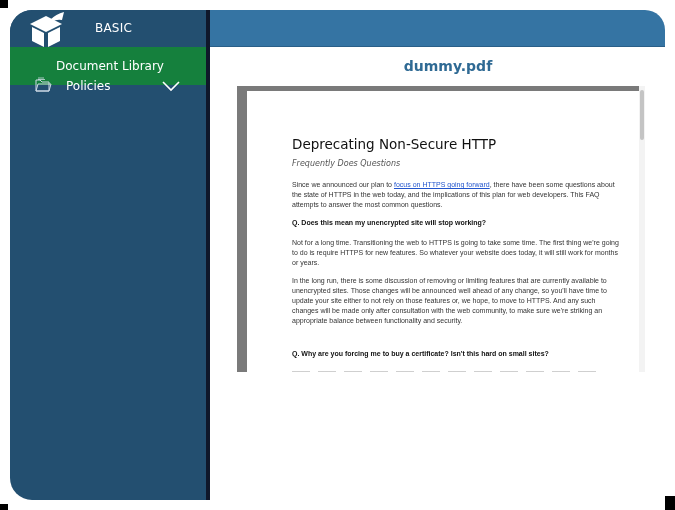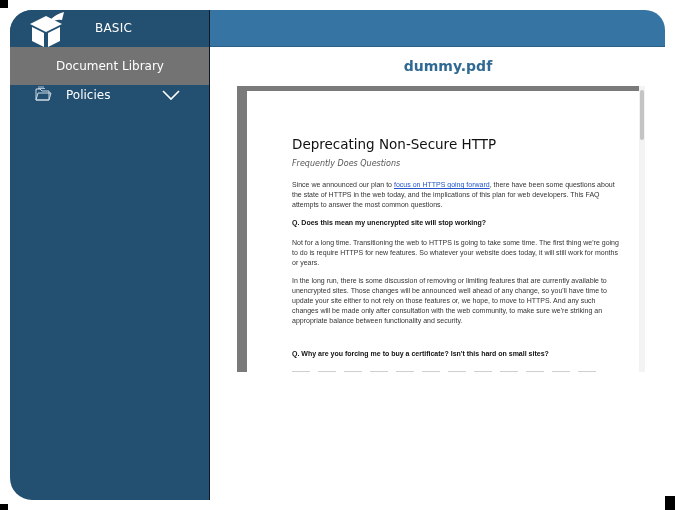--- a/index.html
+++ b/index.html
@@ -1,28 +1,28 @@
 <!DOCTYPE html>
 <html><head>
   <meta charset="utf-8">
   <style>
     html, body { margin:0; padding:0; }
     body { width:675px; height:510px; background:#ffffff; position:relative; overflow:hidden; font-family:"DejaVu Sans", sans-serif; }
     .corner-tl { position:absolute; left:0; top:0; width:8px; height:8px; background:#000; }
     .corner-bl { position:absolute; left:0; bottom:0; width:8px; height:6px; background:#000; }
     .corner-br { position:absolute; right:0; bottom:0; width:10px; height:14px; background:#000; }
 
-    .sidebar { position:absolute; left:10px; top:10px; width:200px; height:490px; background:#234f70; border-radius:22px 0 0 22px; overflow:hidden; border-right:1px solid #0f172a; box-sizing:border-box; }
+    .sidebar { position:absolute; left:10px; top:10px; width:200px; height:490px; background:#234f70; border-radius:22px 0 0 22px; overflow:hidden; border-right:4px solid #0f172a; box-sizing:border-box; }
     .brand { position:absolute; left:0; top:0; width:200px; height:37px; background:#234f70; }
     .brand-logo { position:absolute; left:18px; top:2px; width:36px; height:36px; }
     .brand-label { position:absolute; left:85px; top:11px; color:#ffffff; font-size:12px; font-family:"DejaVu Sans", sans-serif; letter-spacing:0.2px; }
 
-    .nav-item-active { position:absolute; left:0; top:37px; width:200px; height:38px; background:#737373;padding-left:28px; }
+    .nav-item-active { position:absolute; left:0; top:37px; width:200px; height:38px; background:#15803d;padding-left:28px; }
     .nav-item-active .label { position:absolute; left:0; width:200px; top:12px; text-align:center; color:#ffffff; font-size:12px; }
-    .nav-item { position:absolute; left:0; top:71px; width:172px; height:30px; }
+    .nav-item { position:absolute; left:0; top:62px; width:172px; height:30px; }
     .nav-item .folder { position:absolute; left:24px; top:5px; width:18px; height:16px; }
     .nav-item .label { position:absolute; left:56px; top:7px; color:#ffffff; font-size:12px; }
     .nav-item .chevron { position:absolute; left:151px; top:6px; width:20px; height:14px; }
 
     .topbar { position:absolute; left:210px; top:10px; width:455px; height:37px; background:#3574a3; border-radius:0 20px 0 0; border-bottom:1px solid #2a5f88; box-sizing:border-box; }
 
     .main { position:absolute; left:210px; top:47px; width:455px; height:453px; background:#ffffff; }
     .doc-title { position:absolute; left:0; width:476px; top:11px; text-align:center; color:#2f6a94; font-size:14px; font-weight:bold; font-family:"DejaVu Sans", sans-serif; }
 
     .viewer { position:absolute; left:237px; top:86px; width:402px; height:286px; background:#7a7a7a; overflow:hidden; }

